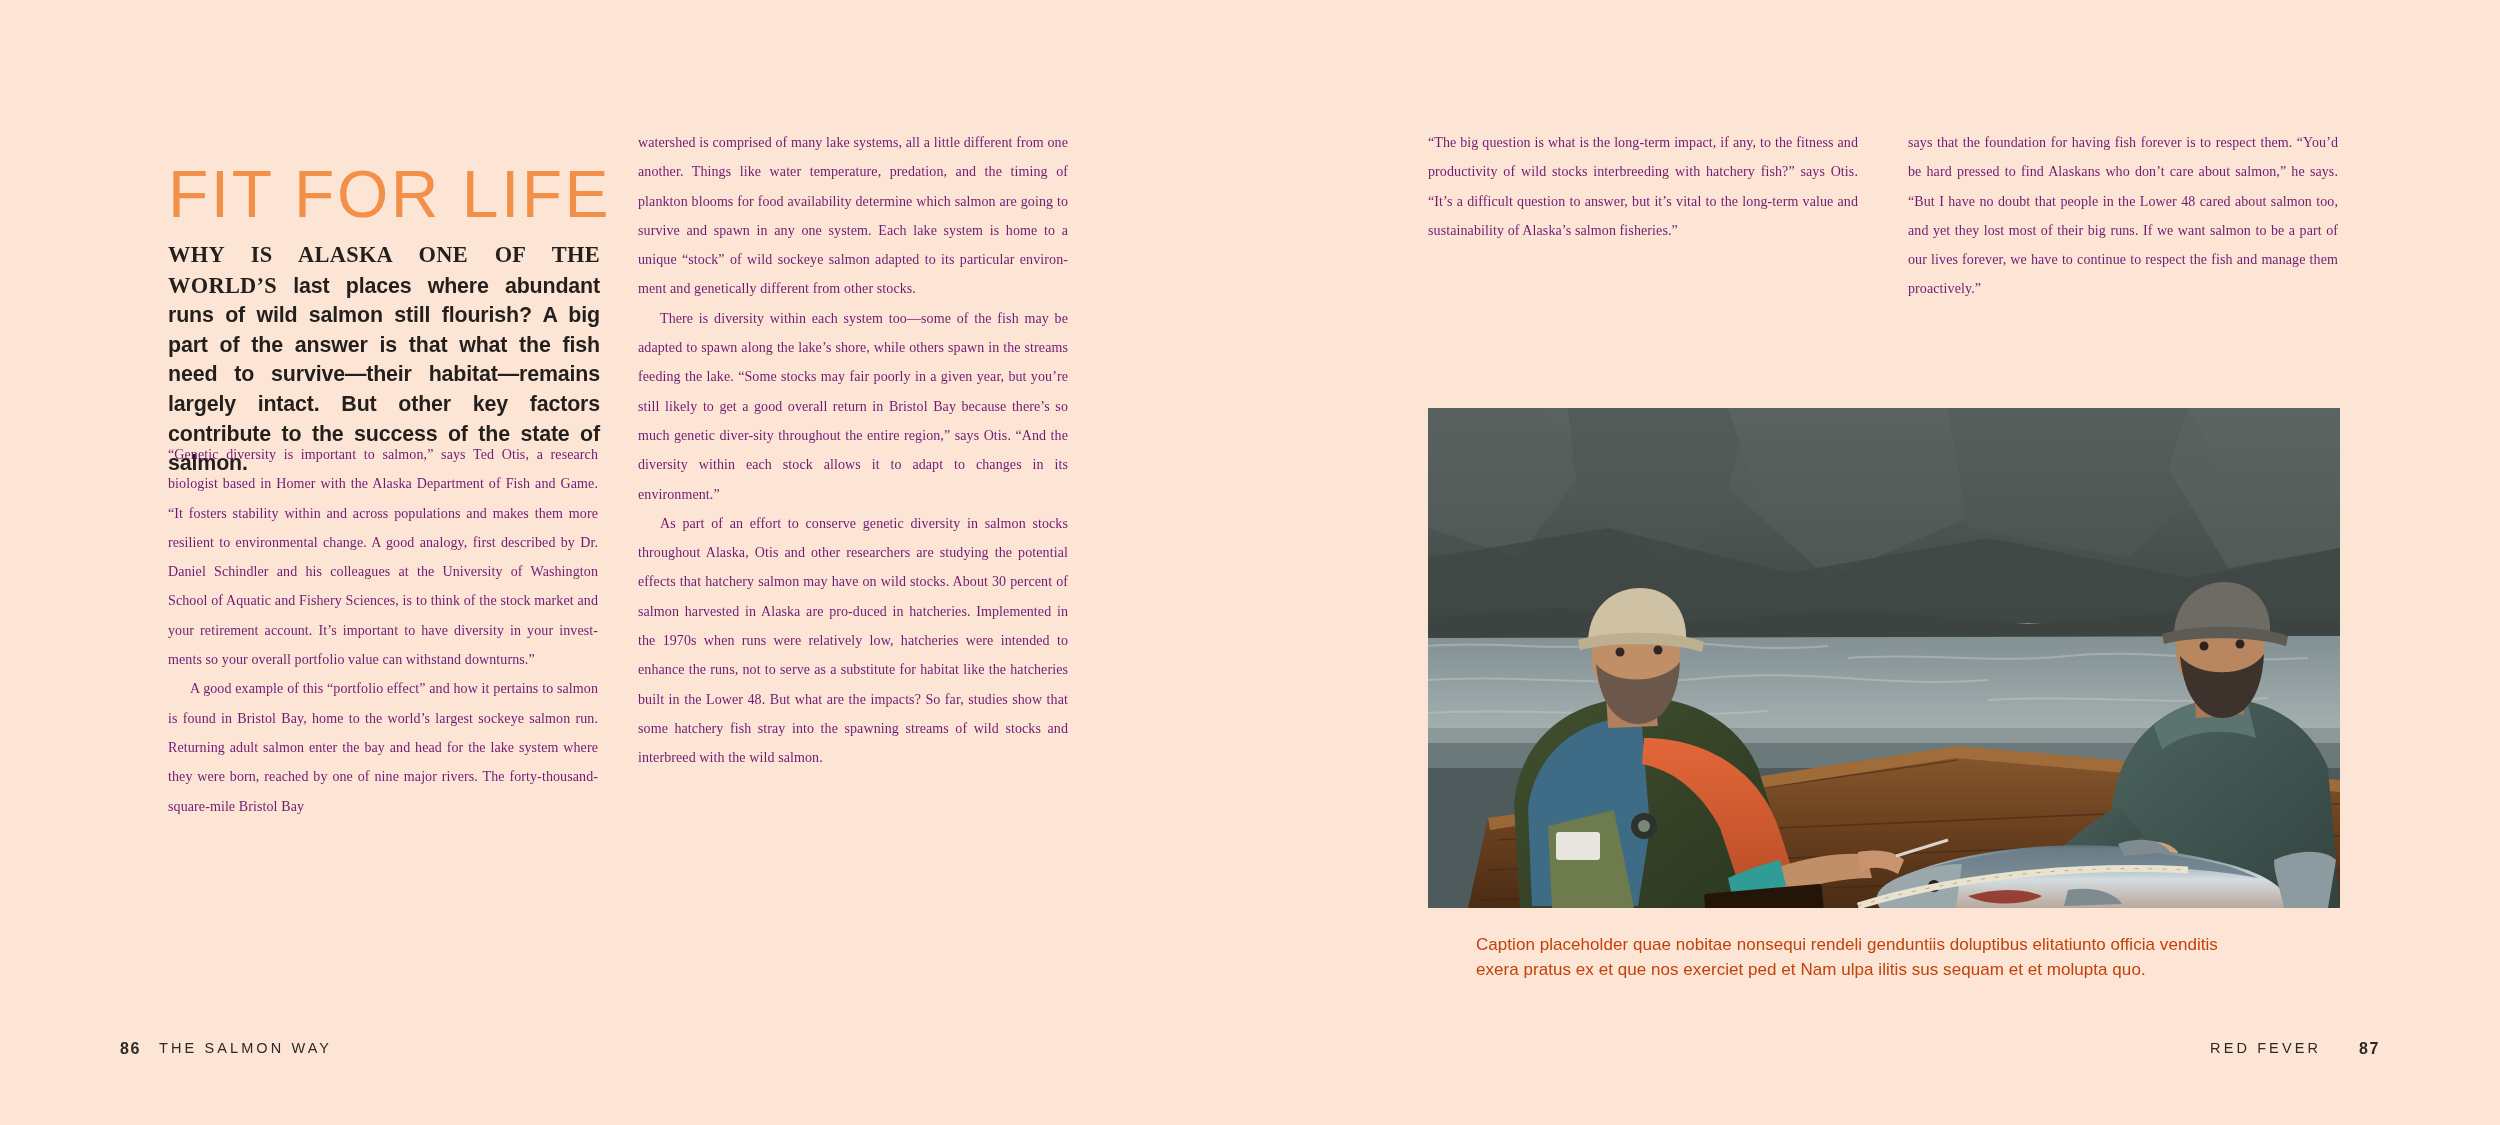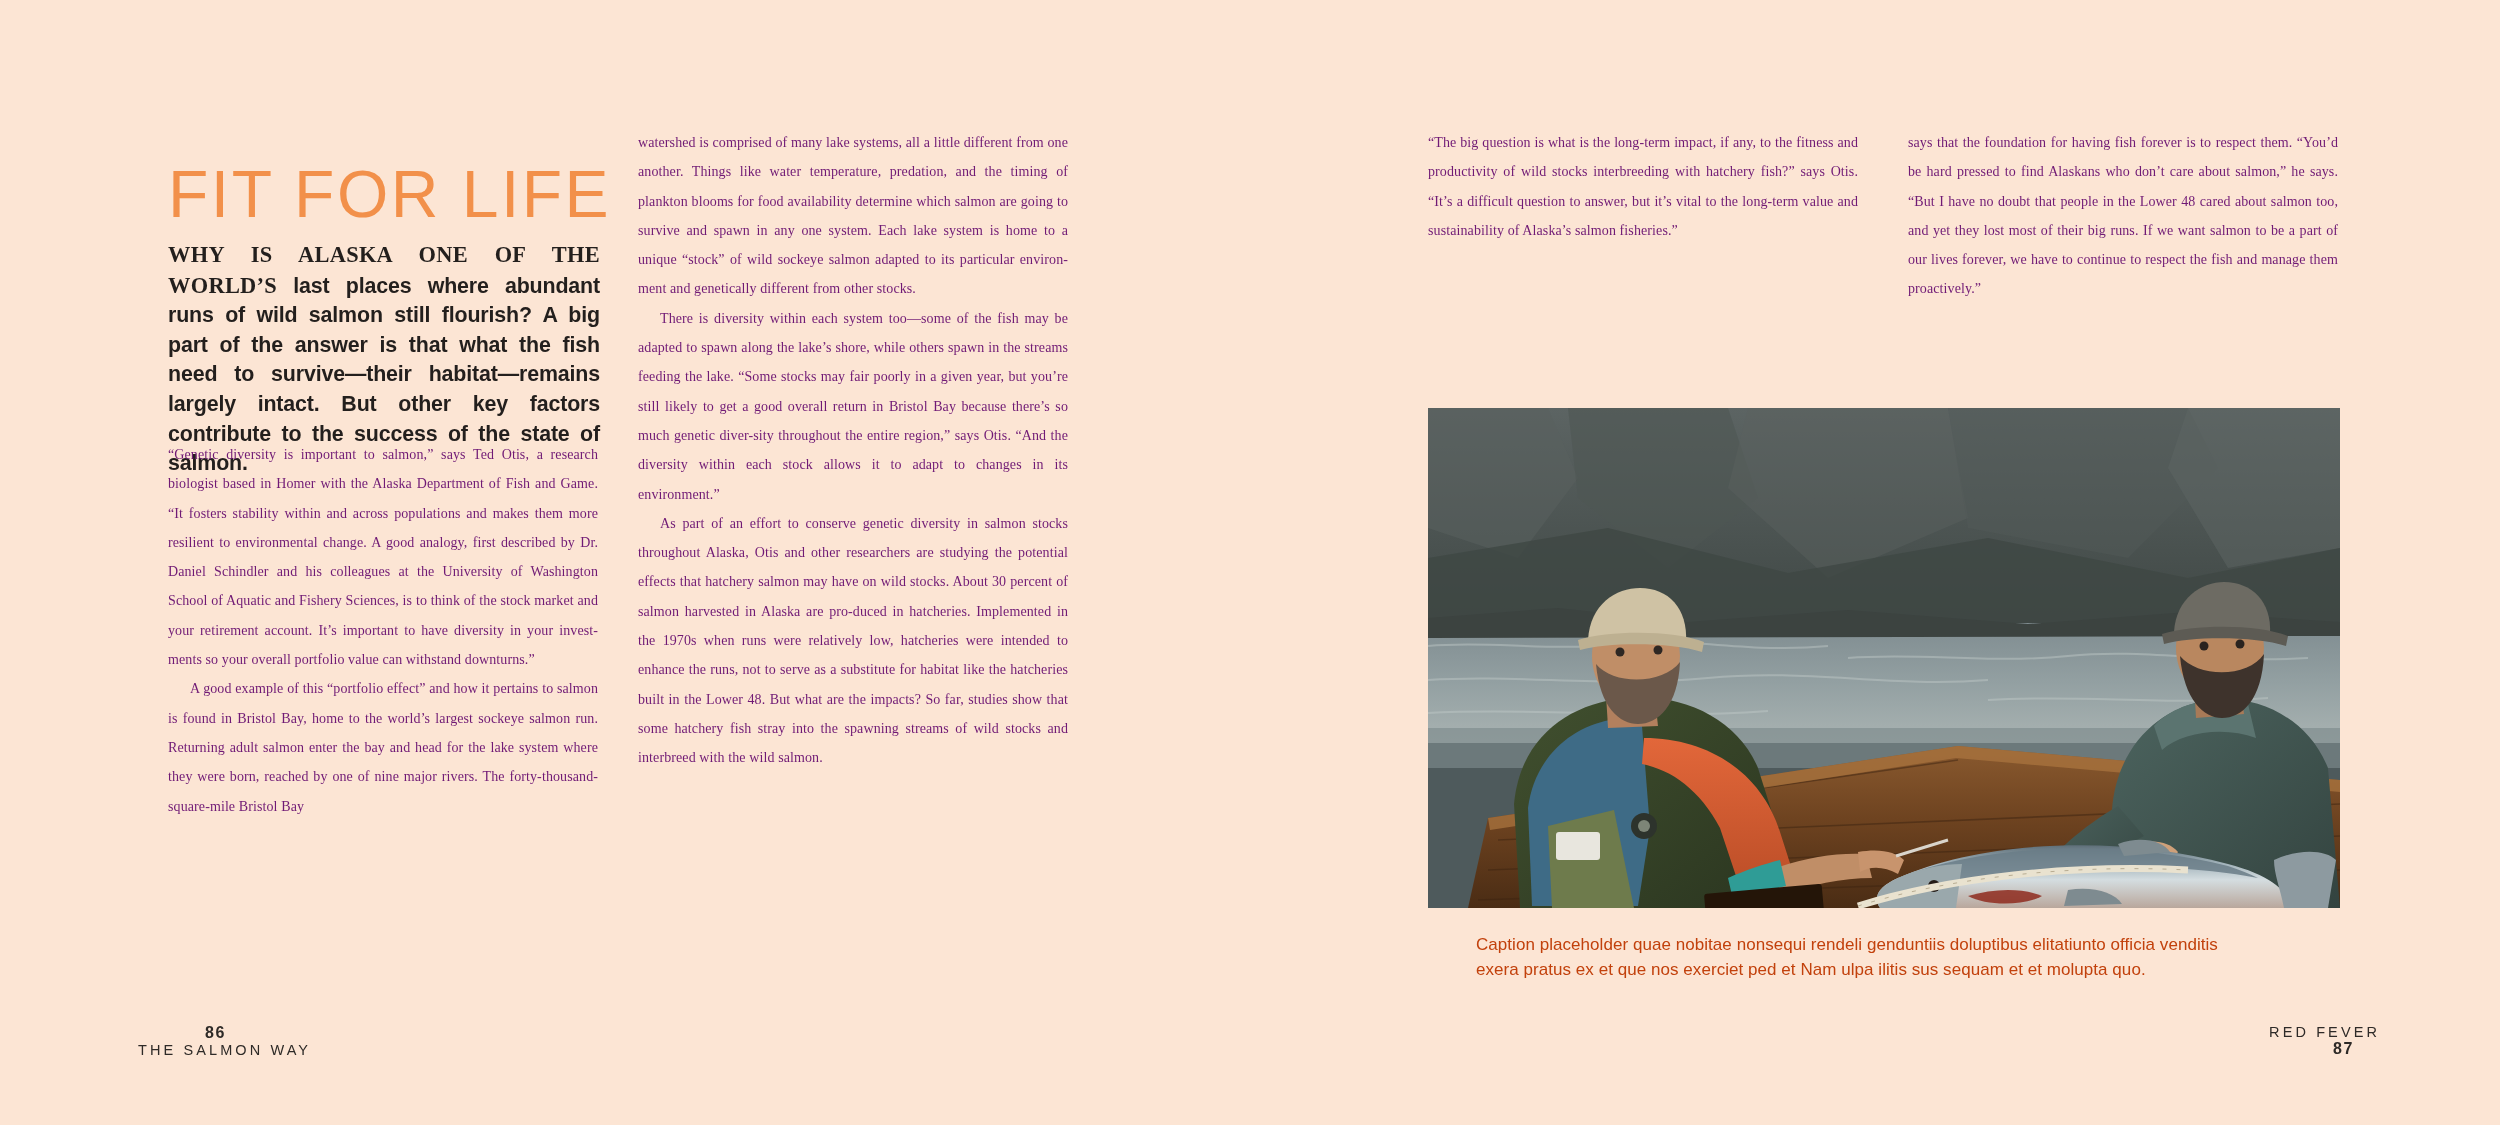--- a/index.html
+++ b/index.html
@@ -114,22 +114,21 @@
     margin-left: 48px;
   }
 
   
   .folio {
     position: absolute;
     bottom: 67px;
     font-size: 15px;
     color: #2e2a27;
     display: flex;
-    align-items: center;
-    flex-direction: column;
+    align-items: flex-start;
   }
   .folio-left { left: 120px; }
   .folio-right { right: 120px; }
   .folio .num {
     font-weight: bold;
     letter-spacing: 1.6px;
     font-size: 16px;
   }
   .folio .name {
     letter-spacing: 3.1px;

